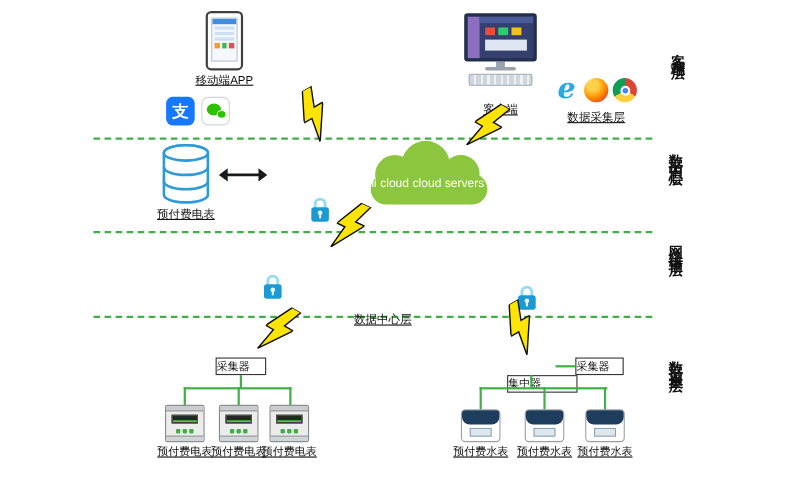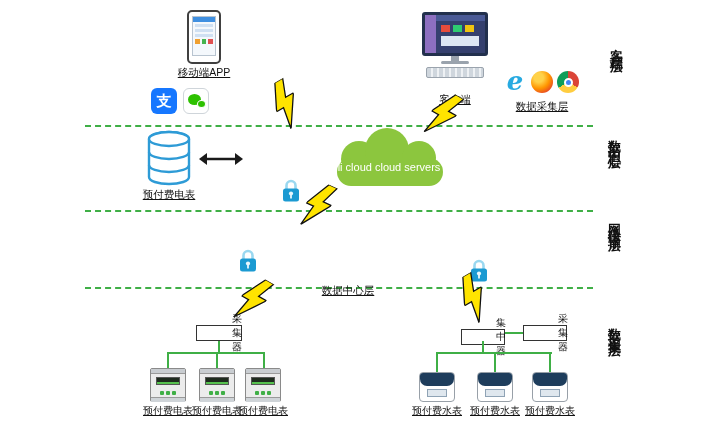--- a/index.html
+++ b/index.html
@@ -9,21 +9,21 @@
   .abs { position:absolute; }
 
   .dash { position:absolute; left:85px; width:508px; border-top:2px dashed #3faf46; }
 
   .layer-label { position:absolute; writing-mode:vertical-lr; text-orientation:upright;
                  font-size:13px; font-weight:700; letter-spacing:4px; color:#111; }
 
   .small-label { position:absolute; font-size:10.5px; color:#111; text-align:center;text-decoration:underline; }
 
   .box-label { position:absolute; border:1px solid #333; background:#fff; font-size:10px;
-               display:flex; align-items:center; justify-content:center;padding-left:36px; }
+               display:flex; align-items:center; justify-content:flex-start; }
 
   .gline { position:absolute; background:#3faf46; }
 
   
   .phone { position:absolute; width:34px; height:54px; background:#fff; border:2px solid #404040;
            border-radius:5px; padding:4px 3px 6px; }
   .phone-screen { width:100%; height:100%; background:#f4f8fc; border:1px solid #b8c4d0; overflow:hidden; }
   .ph-header { height:5px; background:#3f8fe0; }
   .ph-row { height:3px; background:#cfe0f2; margin:2px 2px 0; }
   .ph-cells { display:flex; gap:2px; margin:2px; }
@@ -232,21 +232,21 @@
   <div class="emeter" style="left:245px; top:368px">
     <div class="em-top"></div>
       <div class="em-screen"></div>
     <div class="em-btns"><i></i><i></i><i></i></div>
       <div class="em-base"></div>
   </div>
   <div class="small-label" style="left:143px; top:404px; width:50px; font-size:10px">预付费电表</div>
   <div class="small-label" style="left:192px; top:404px; width:50px; font-size:10px">预付费电表</div>
   <div class="small-label" style="left:238px; top:404px; width:50px; font-size:10px">预付费电表</div>
 
-  <div class="box-label" style="left:461px; top:329px; width:44px; height:16px">
+  <div class="box-label" style="left:461px; top:341px; width:64px; height:16px">
     <span>集中器</span>
   </div>
   <div class="box-label" style="left:523px; top:325px; width:44px; height:16px">
     <span>采集器</span>
   </div>
 
   <div class="gline" style="left:505px; top:332px; width:18px; height:2px"></div>
   <div class="gline" style="left:482px; top:341px; width:2px; height:11px"></div>
   <div class="gline" style="left:436px; top:352px; width:116px; height:2px"></div>
   <div class="gline" style="left:436px; top:352px; width:2px; height:21px"></div>

